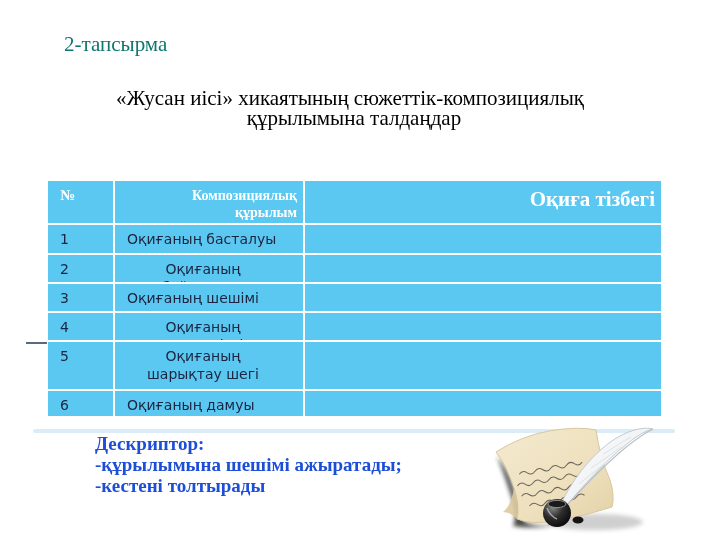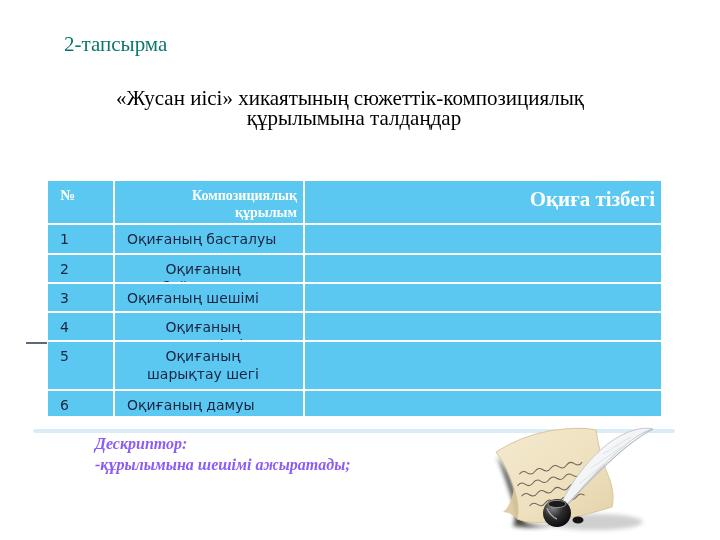--- a/index.html
+++ b/index.html
@@ -71,22 +71,22 @@
   .divider-strip {
     position: absolute; left: 33px; top: 429px;
     width: 642px; height: 4px;
     background: #d9ecf7; border-radius: 2px;
   }
 
   
   .descriptor {
     position: absolute; left: 95px; top: 433px;
     font-family: "Liberation Serif", serif;
-    font-style: italic; font-weight: bold;
-    font-size: 16px; line-height: 21px; color: #8b5cf6;
+    font-weight: bold;
+    font-size: 19px; line-height: 21px; color: #1d4ed8;
   }
 
   
   .illustration {
     position: absolute; left: 483px; top: 420px;
     width: 236px; height: 118px;
   }
 </style>
 </head>
 <body>
@@ -127,20 +127,21 @@
     <div class="cell body struct"><span>Оқиғаның дамуы</span></div>
     <div class="cell body"></div>
   </div>
 
   <div class="dash-mark"></div>
   <div class="divider-strip"></div>
 
   <div class="descriptor">
     <div>Дескриптор:</div>
     <div>-құрылымына шешімі ажыратады;</div>
+    <div>-кестені толтырады</div>
   </div>
 
   <svg class="illustration" viewBox="0 0 236 118" xmlns="http://www.w3.org/2000/svg">
     <defs>
       <radialGradient id="inkwellGrad" cx="35%" cy="30%" r="80%">
         <stop offset="0%" stop-color="#8a8a8a"></stop>
         <stop offset="45%" stop-color="#2e2e2e"></stop>
         <stop offset="100%" stop-color="#050505"></stop>
       </radialGradient>
       <linearGradient id="parchGrad" x1="0" y1="0" x2="1" y2="1">

